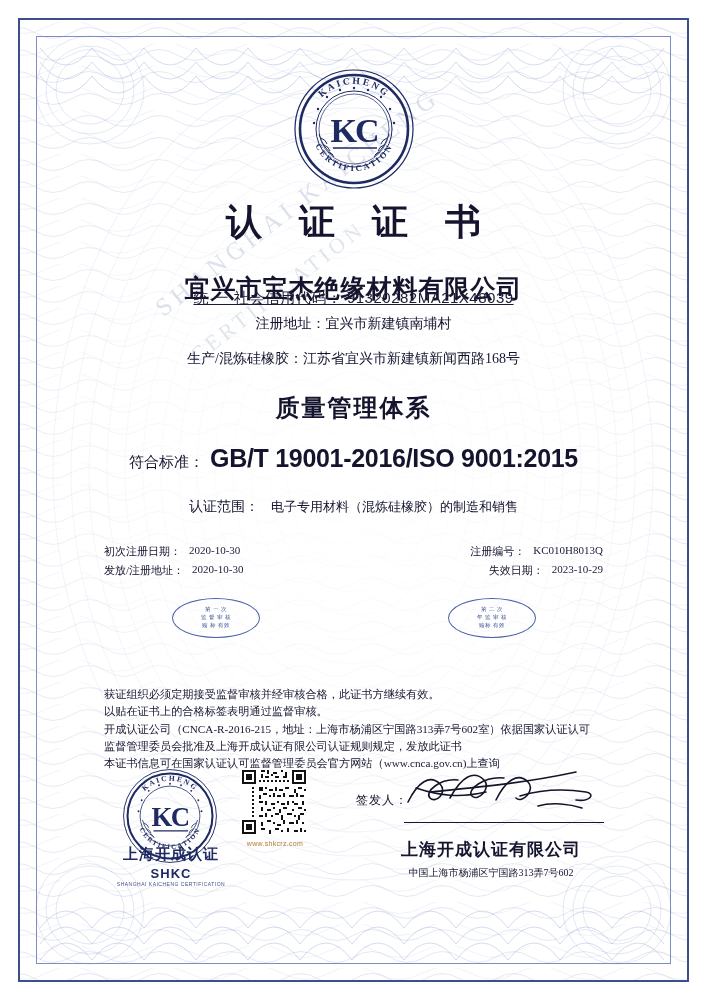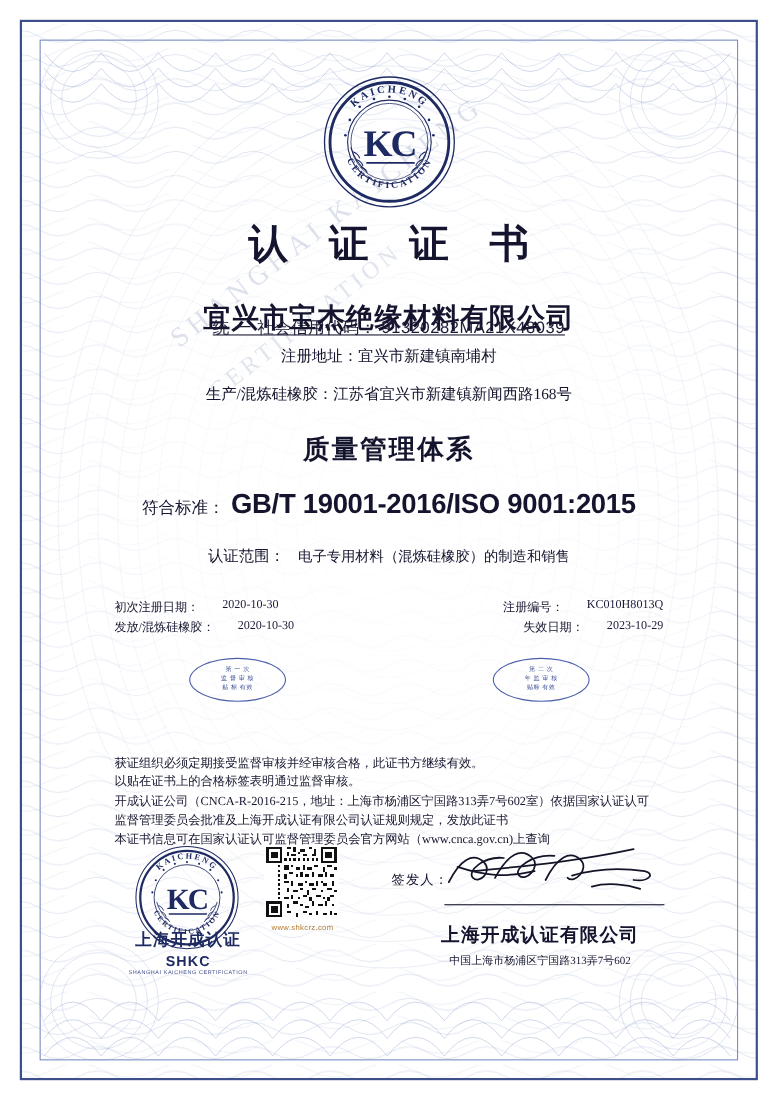--- a/index.html
+++ b/index.html
@@ -202,21 +202,21 @@
   .date-line {
     display: flex;
     justify-content: space-between;
     margin-bottom: 4px;
   }
   .date-left, .date-right {
     display: flex;
     gap: 8px;
     white-space: nowrap;
   }
-  .date-val { color: #1a1a38; margin-left: 13px; }
+  .date-val { color: #1a1a38; }
   
   .oval {
     position: absolute;
     width: 86px;
     height: 38px;
     border: 1px solid #4a5fa8;
     border-radius: 50%;
     display: flex;
     flex-direction: column;
     align-items: center;
@@ -483,21 +483,21 @@
           <span>初次注册日期：</span>
           <span class="date-val">2020-10-30</span>
         </span>
         <span class="date-right">
           <span>注册编号：</span>
           <span class="date-val">KC010H8013Q</span>
         </span>
       </div>
       <div class="date-line">
         <span class="date-left">
-          <span>发放/混炼硅橡胶：</span>
+          <span>发放/注册地址：</span>
           <span class="date-val">2020-10-30</span>
         </span>
         <span class="date-right">
           <span>失效日期：</span>
           <span class="date-val">2023-10-29</span>
         </span>
       </div>
     </div>
 
     <div class="oval oval-left">

